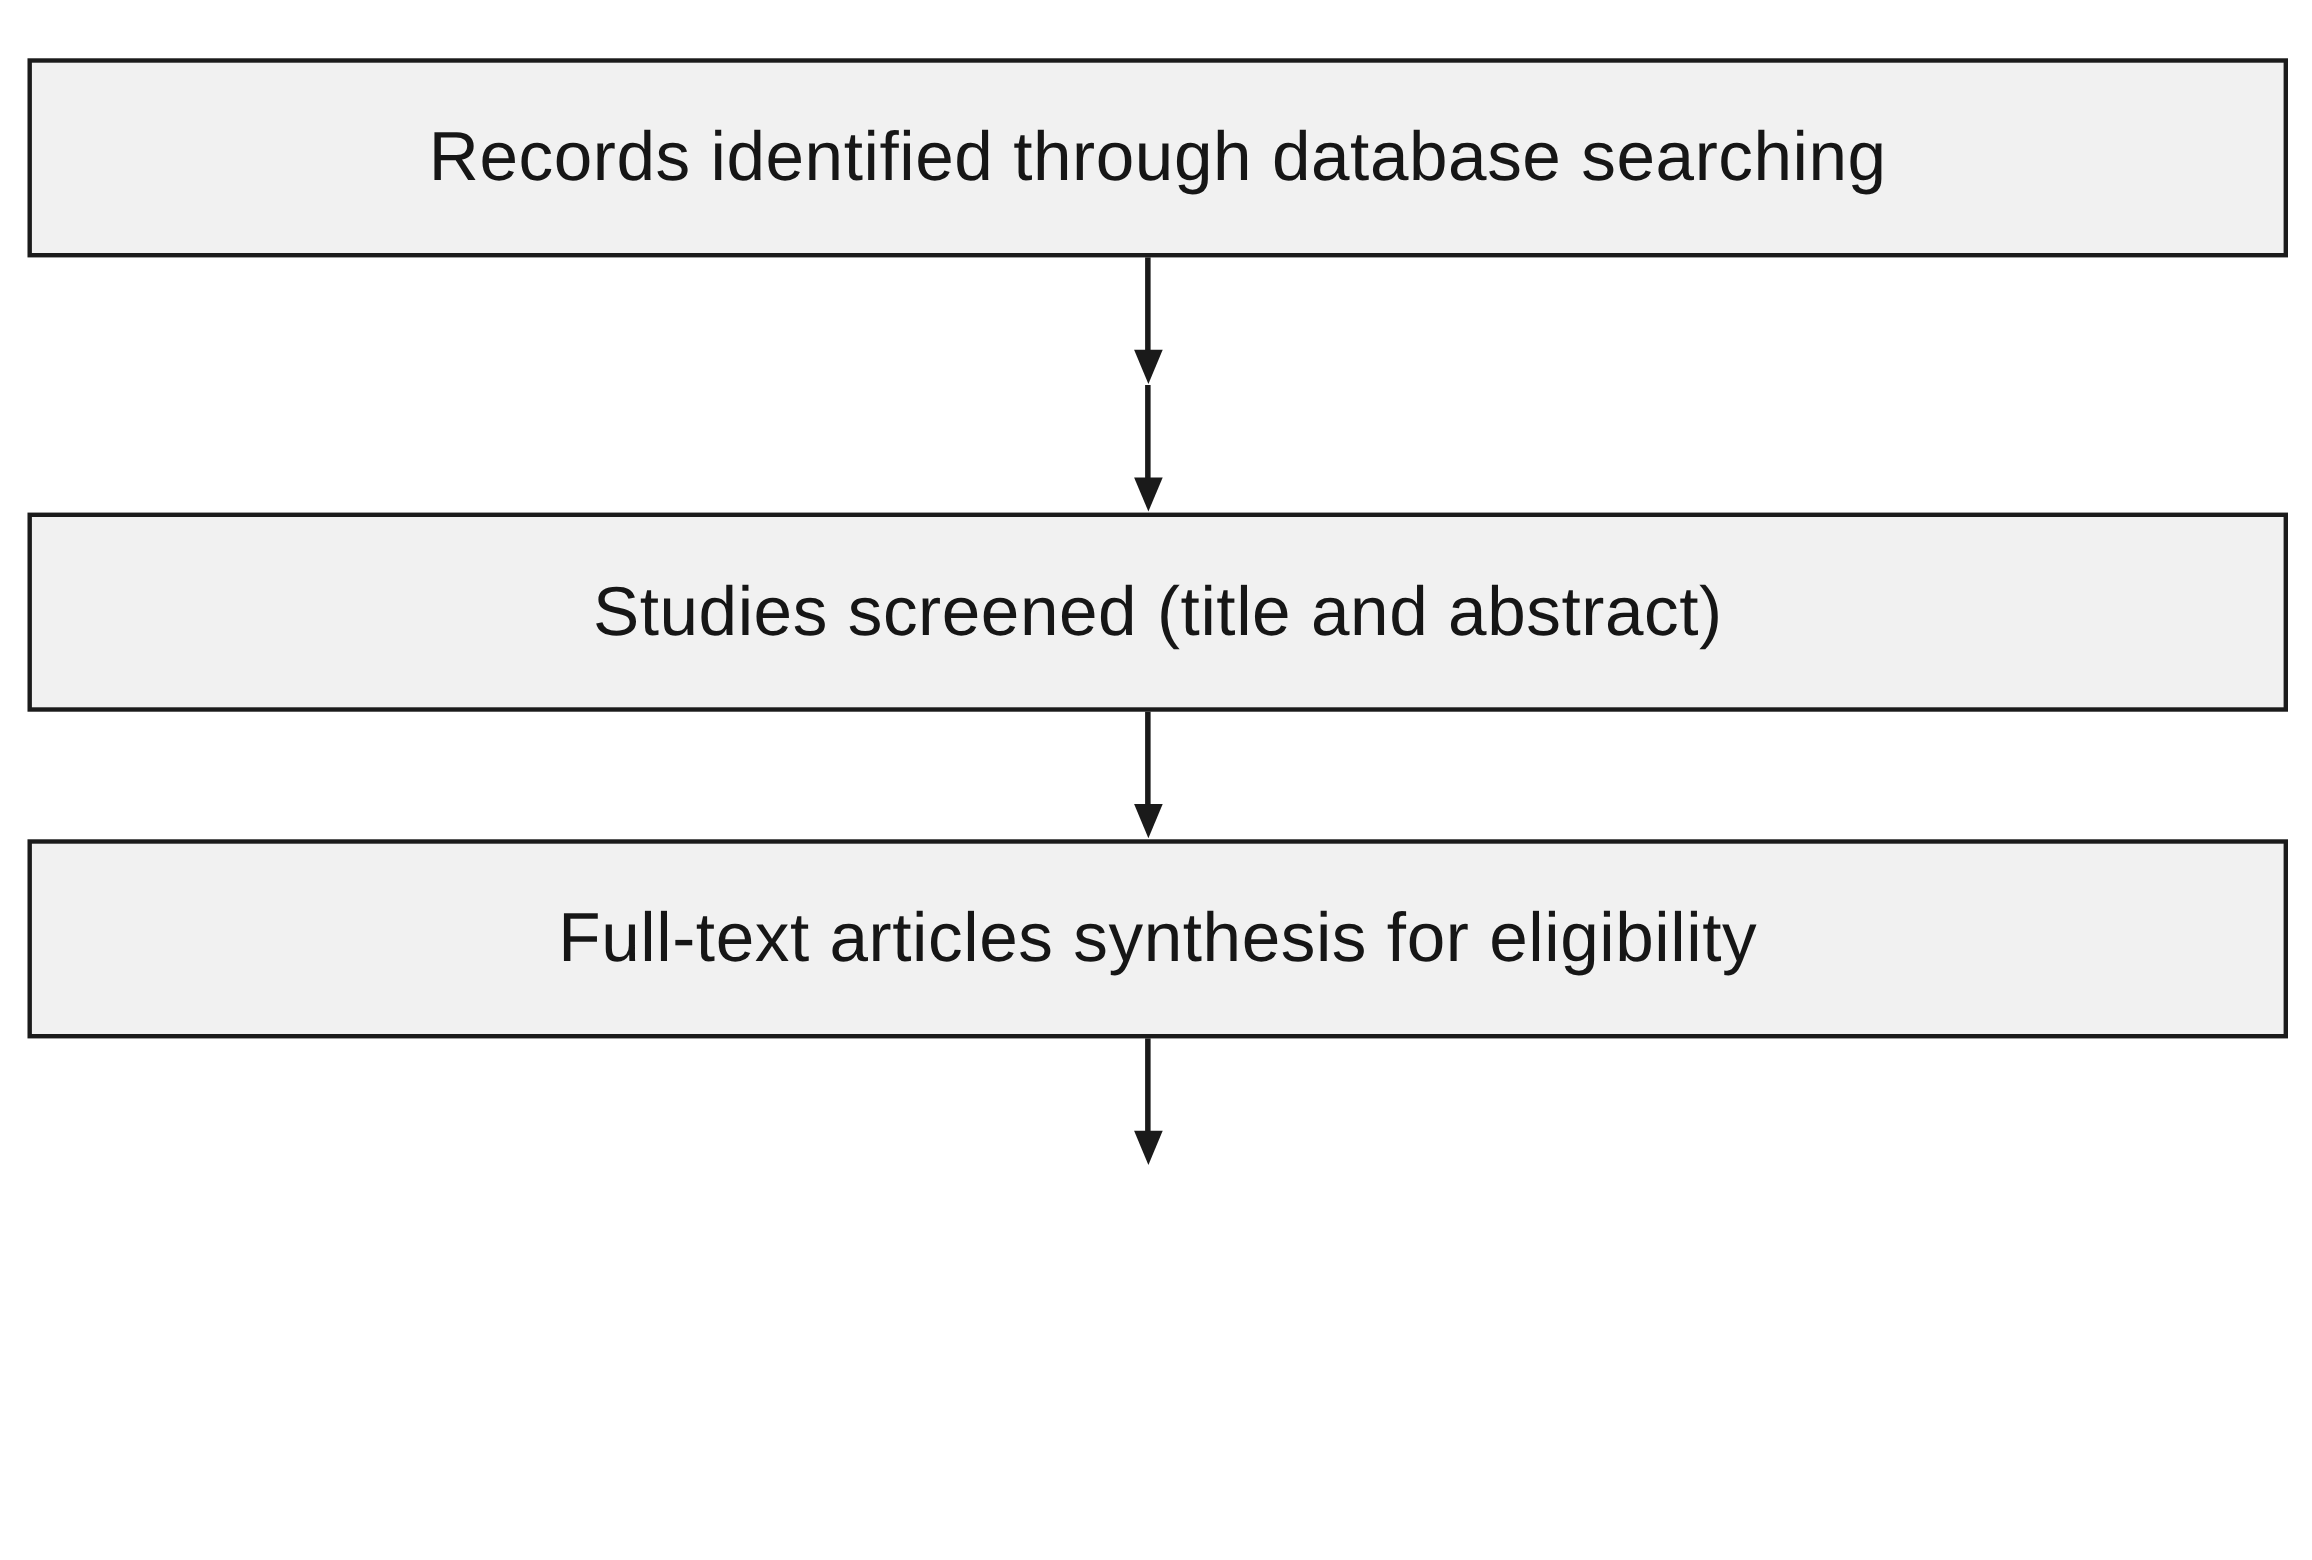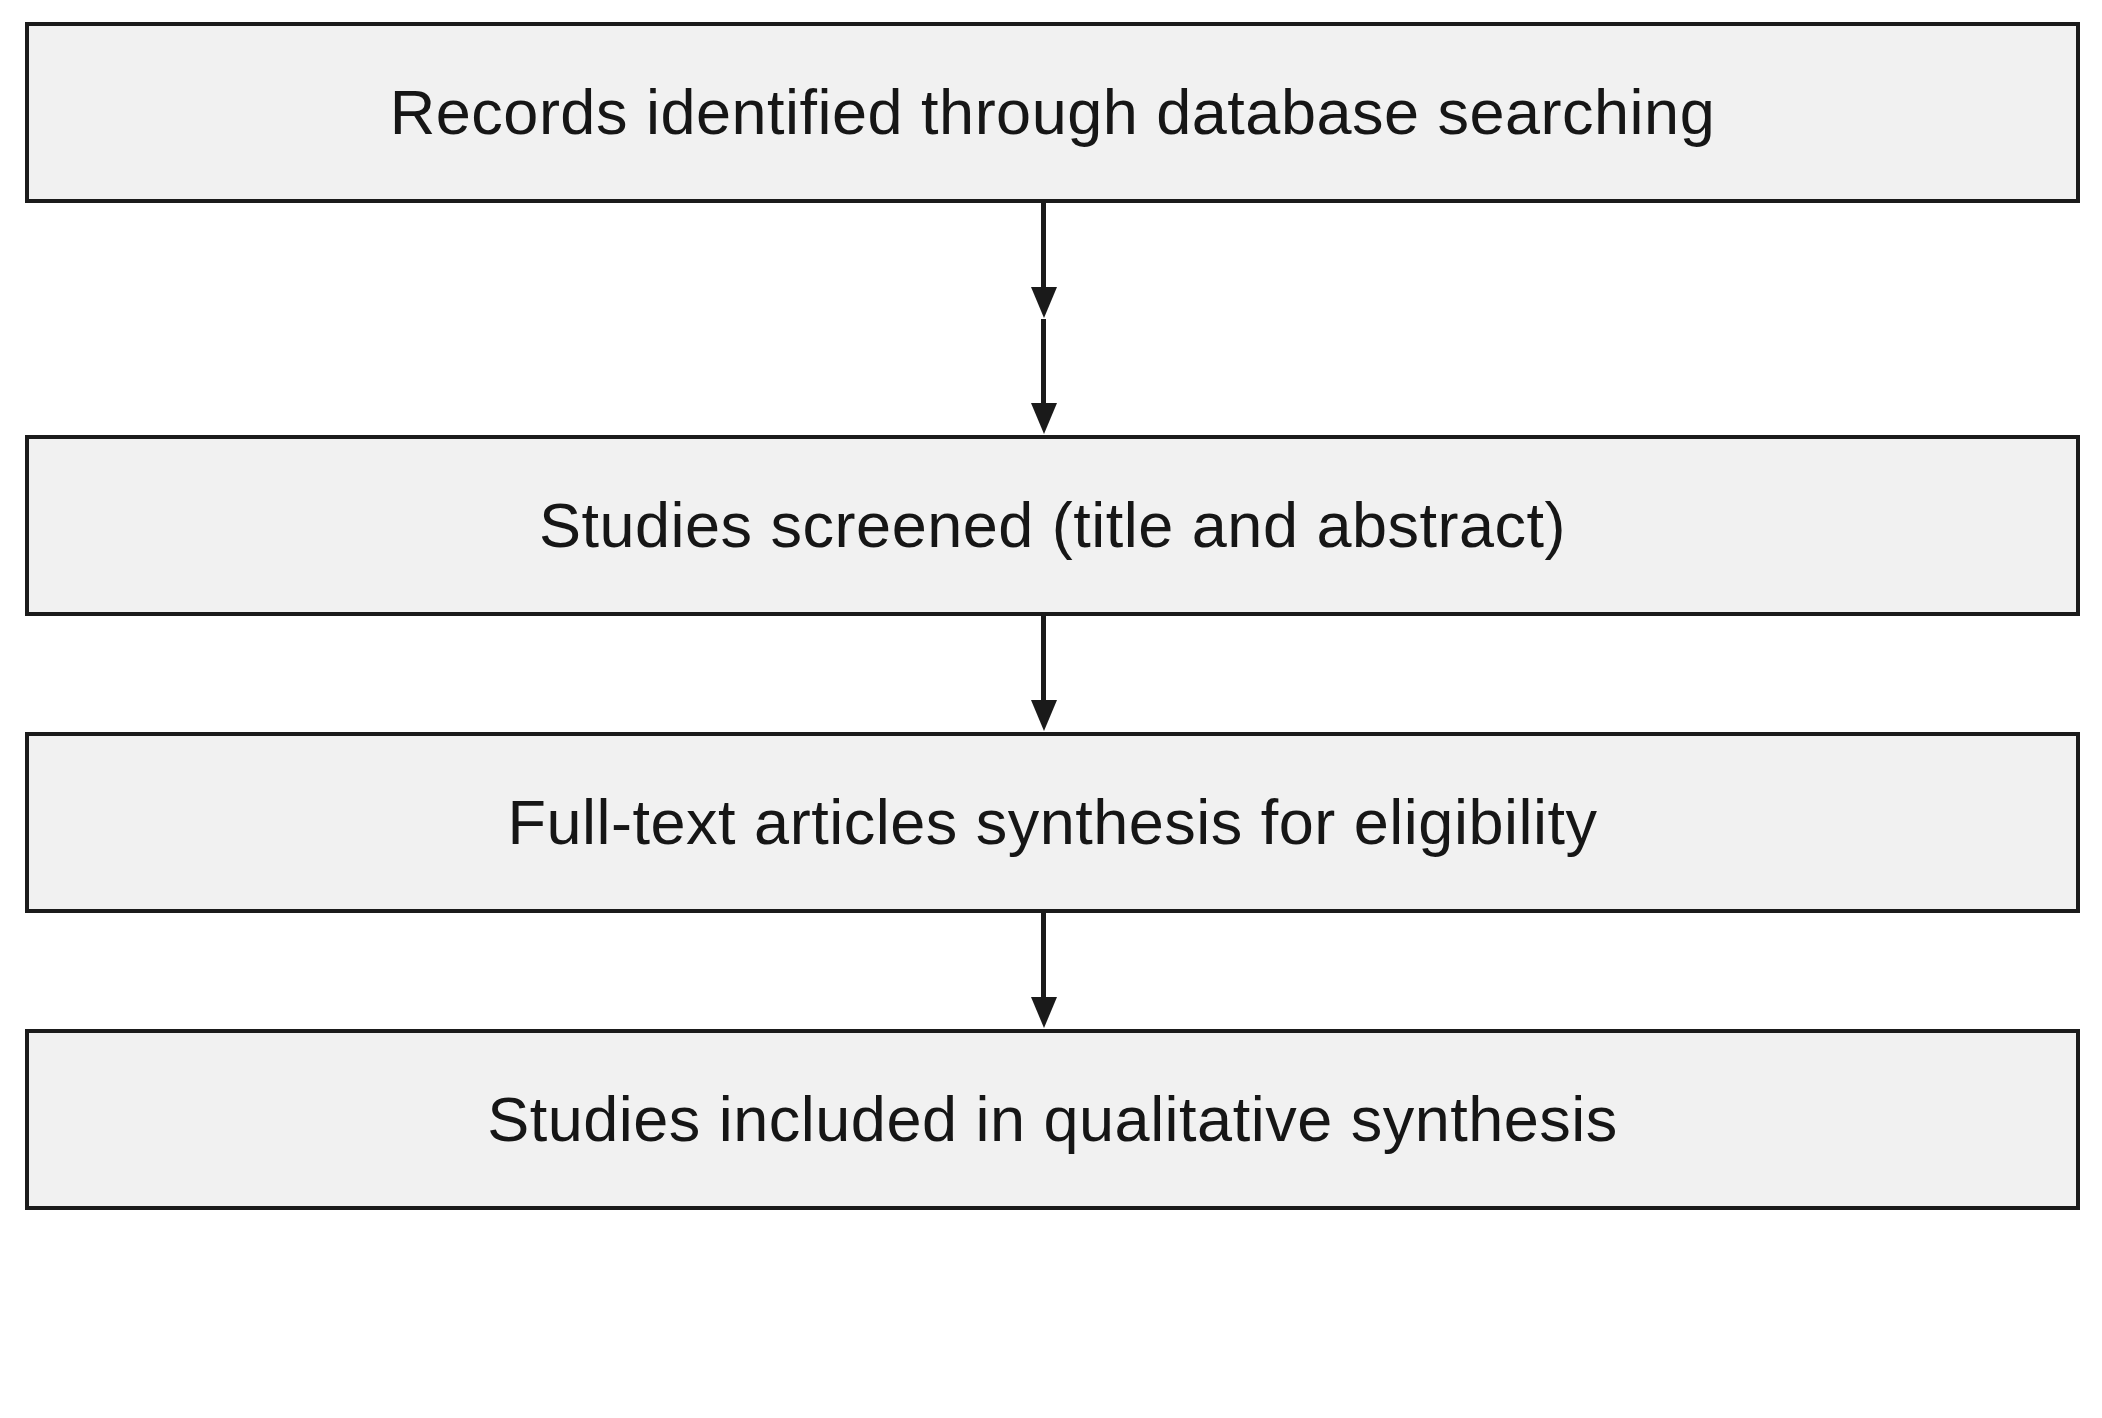--- a/index.html
+++ b/index.html
@@ -12,20 +12,21 @@
     height: 1418px;
     font-family: "Liberation Sans", sans-serif;
     overflow: hidden;
   }
   .canvas {
     box-sizing: border-box;
     width: 2102px;
     height: 1216px;
     padding: 22px 22px 0 25px;
     background: #ffffff;
+    margin-top: 31px;
   }
   .flow {
     display: flex;
     flex-direction: column;
   }
   .box {
     box-sizing: border-box;
     height: 181px;
     border: 4px solid #1b1b1b;
     background: #f1f1f1;
@@ -96,18 +97,15 @@
 
     <div class="box">
       <span>Full-text articles synthesis for eligibility</span>
     </div>
 
     <div class="arrow">
       <div class="shaft"></div>
       <div class="head"></div>
     </div>
 
-    <div class="box">
-      <span>Studies included in qualitative synthesis</span>
-    </div>
 
   </div>
 </div>
 
 </body></html>

